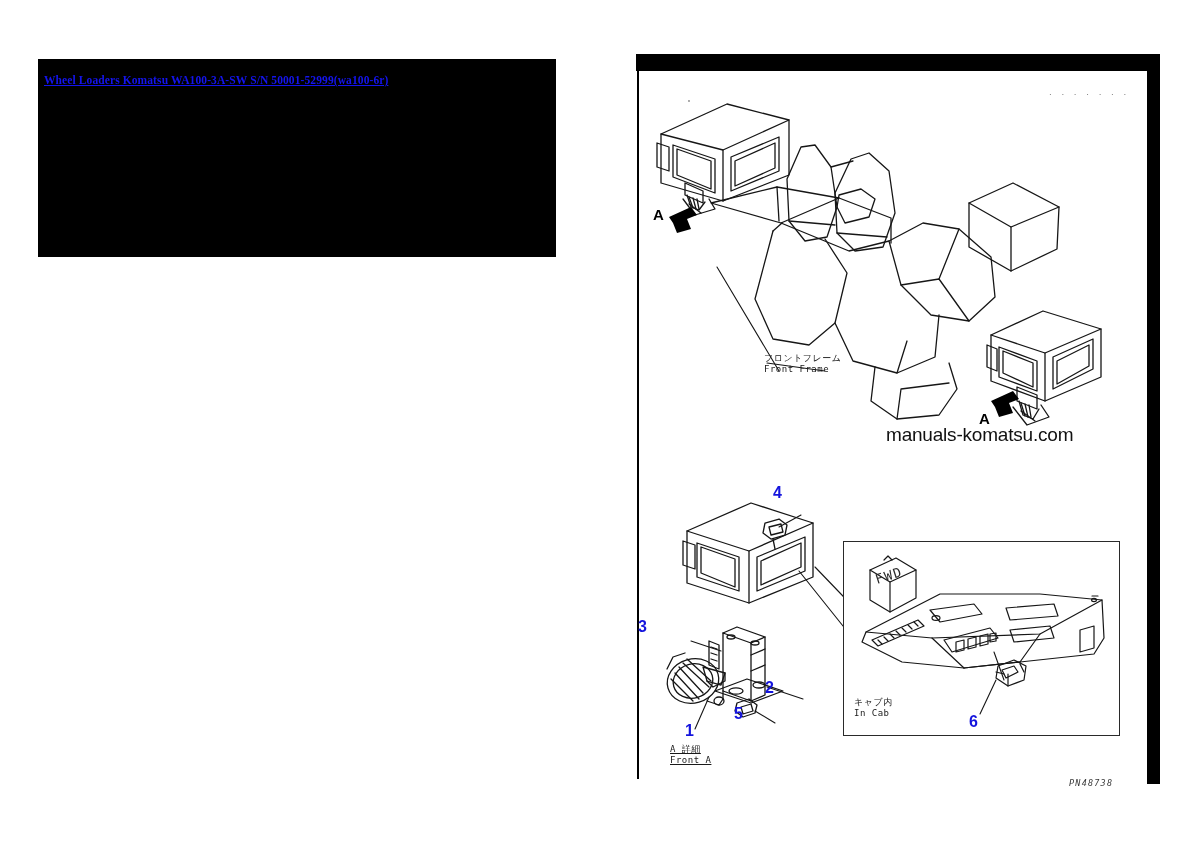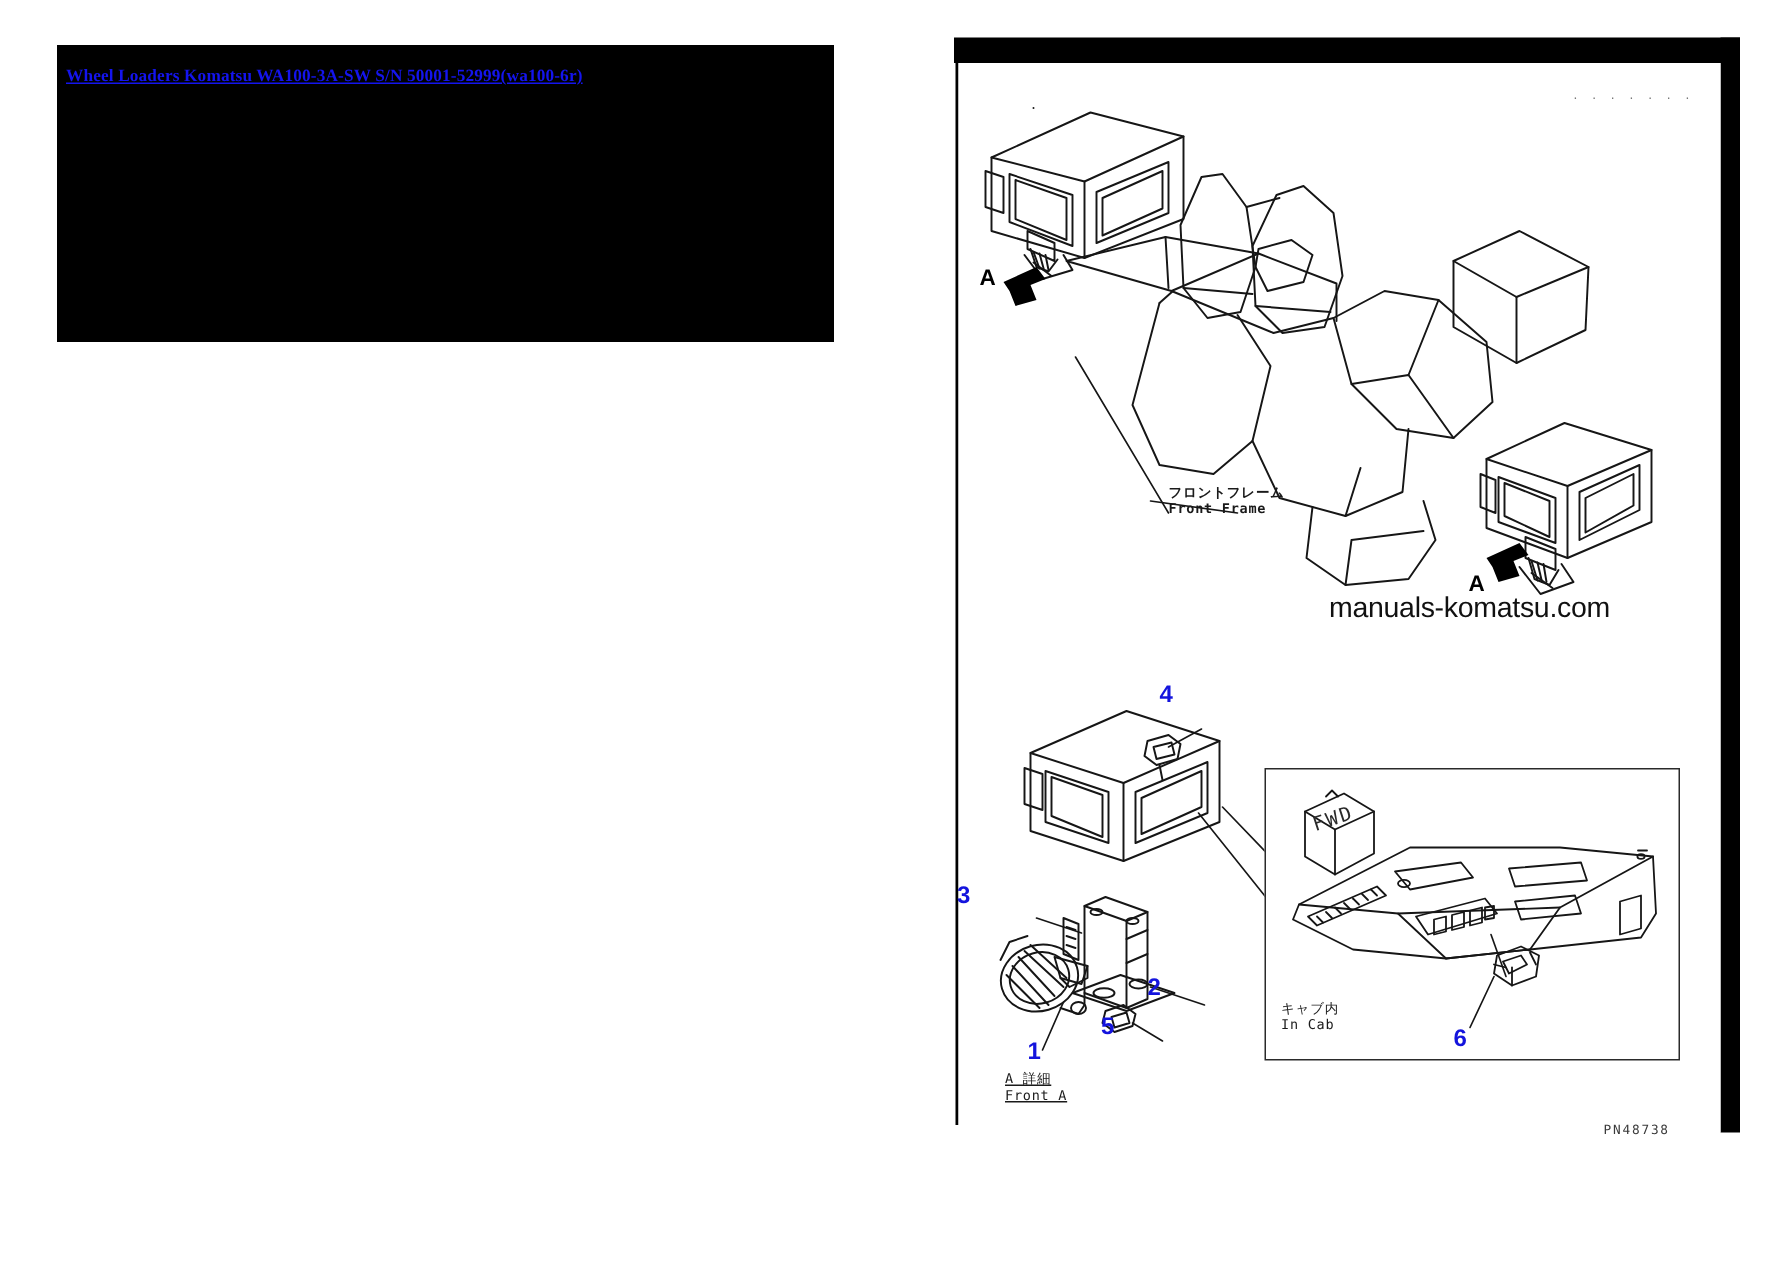--- a/index.html
+++ b/index.html
@@ -10,20 +10,21 @@
     height: 842px;
     overflow: hidden;
     font-family: "Liberation Sans", sans-serif;
   }
 
   #page {
     position: relative;
     width: 1190px;
     height: 753px;
     background: #ffffff;
+    margin-top: 29px;
   }
 
   
   #title-block {
     position: absolute;
     left: 38px;
     top: 30px;
     width: 518px;
     height: 198px;
     background: #000000;
@@ -149,20 +150,21 @@
 
   #page-code {
     position: absolute;
     left: 430px;
     top: 707px;
     font-family: "DejaVu Sans Mono", monospace;
     font-size: 8.5px;
     color: #3a3a3a;
     letter-spacing: 1.2px;
     white-space: nowrap;
+    font-style: italic;
   }
 
   #top-dots {
     position: absolute;
     right: 18px;
     top: 18px;
     font-family: "DejaVu Sans Mono", monospace;
     font-size: 7px;
     color: #777777;
     letter-spacing: 2px;
@@ -360,21 +362,21 @@
           </g>
 
         </g>
 
         <g fill="#000000">
           <path d="M30 146 L52 136 L58 144 L48 148 L52 158 L38 162 L34 152 Z"></path>
           <path d="M352 330 L374 320 L380 328 L370 332 L374 342 L360 346 L356 336 Z"></path>
         </g>
       </svg>
 
-      <div class="cad-label" style="left:140px; top:282px;font-weight:bold;"><span>フロントフレーム</span><br><span>Front Frame</span></div>
+      <div class="cad-label" style="left:125px; top:282px;"><span>フロントフレーム</span><br><span>Front Frame</span></div>
 
       <div class="section-letter" style="left:14px; top:136px;">A</div>
       <div class="section-letter" style="left:340px; top:340px;">A</div>
 
       <div id="watermark">manuals-komatsu.com</div>
 
       <div class="callout" style="left:46px; top:652px;">1</div>
       <div class="callout" style="left:126px; top:609px;">2</div>
       <div class="callout" style="left:-1px; top:548px;">3</div>
       <div class="callout" style="left:134px; top:414px;">4</div>

